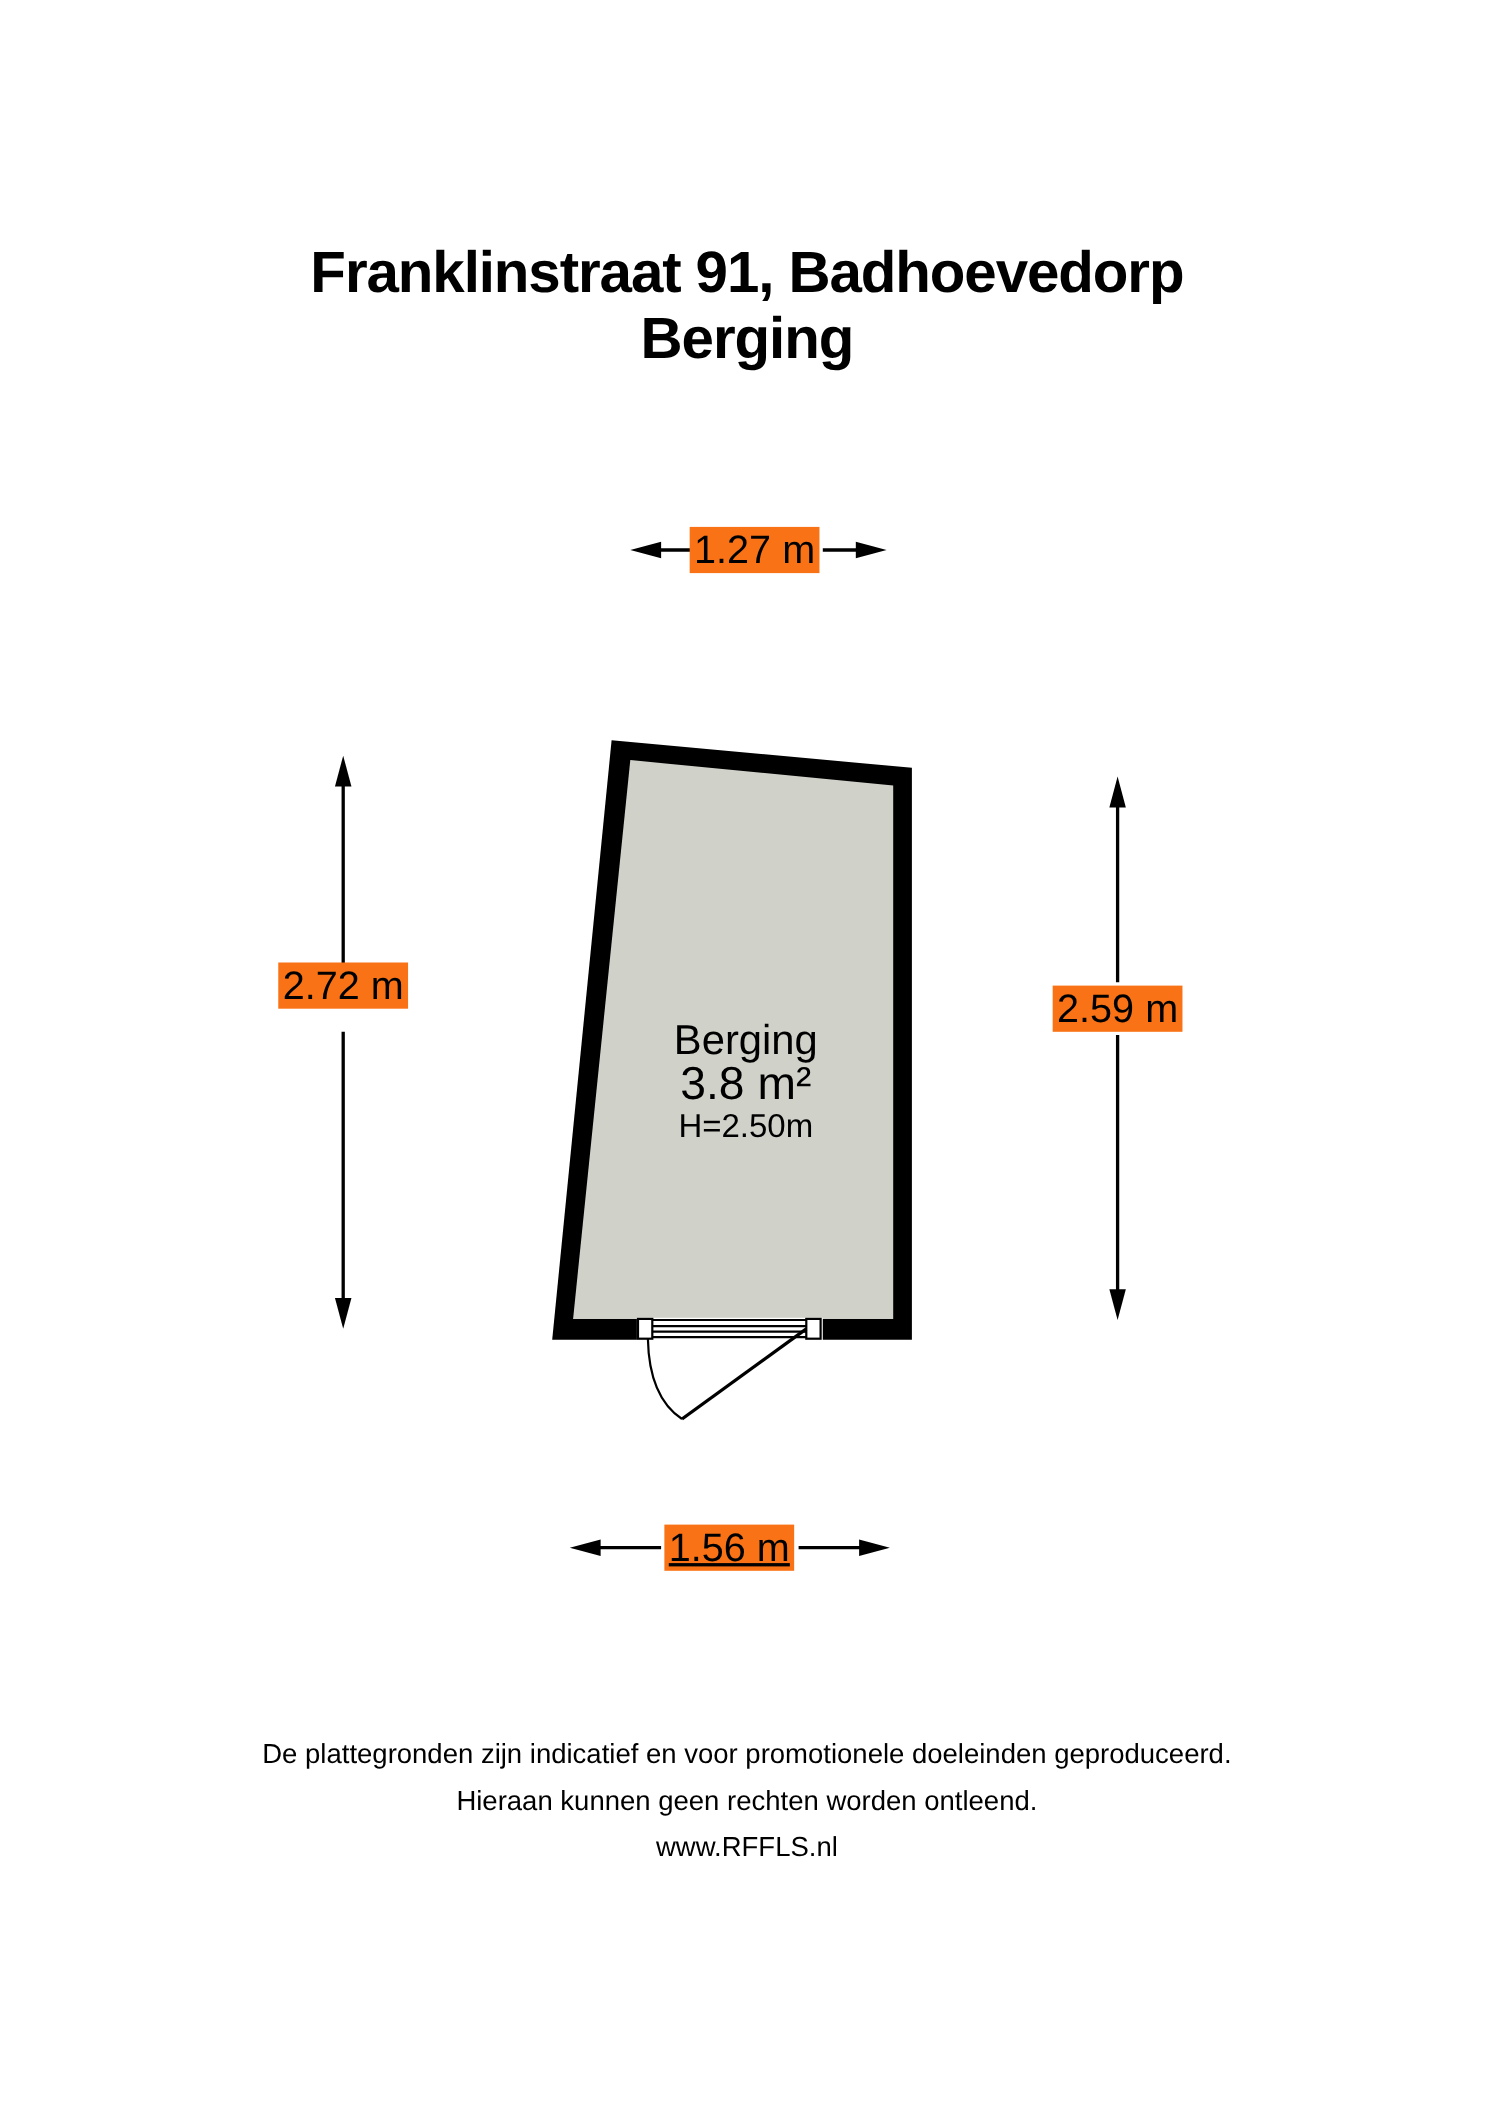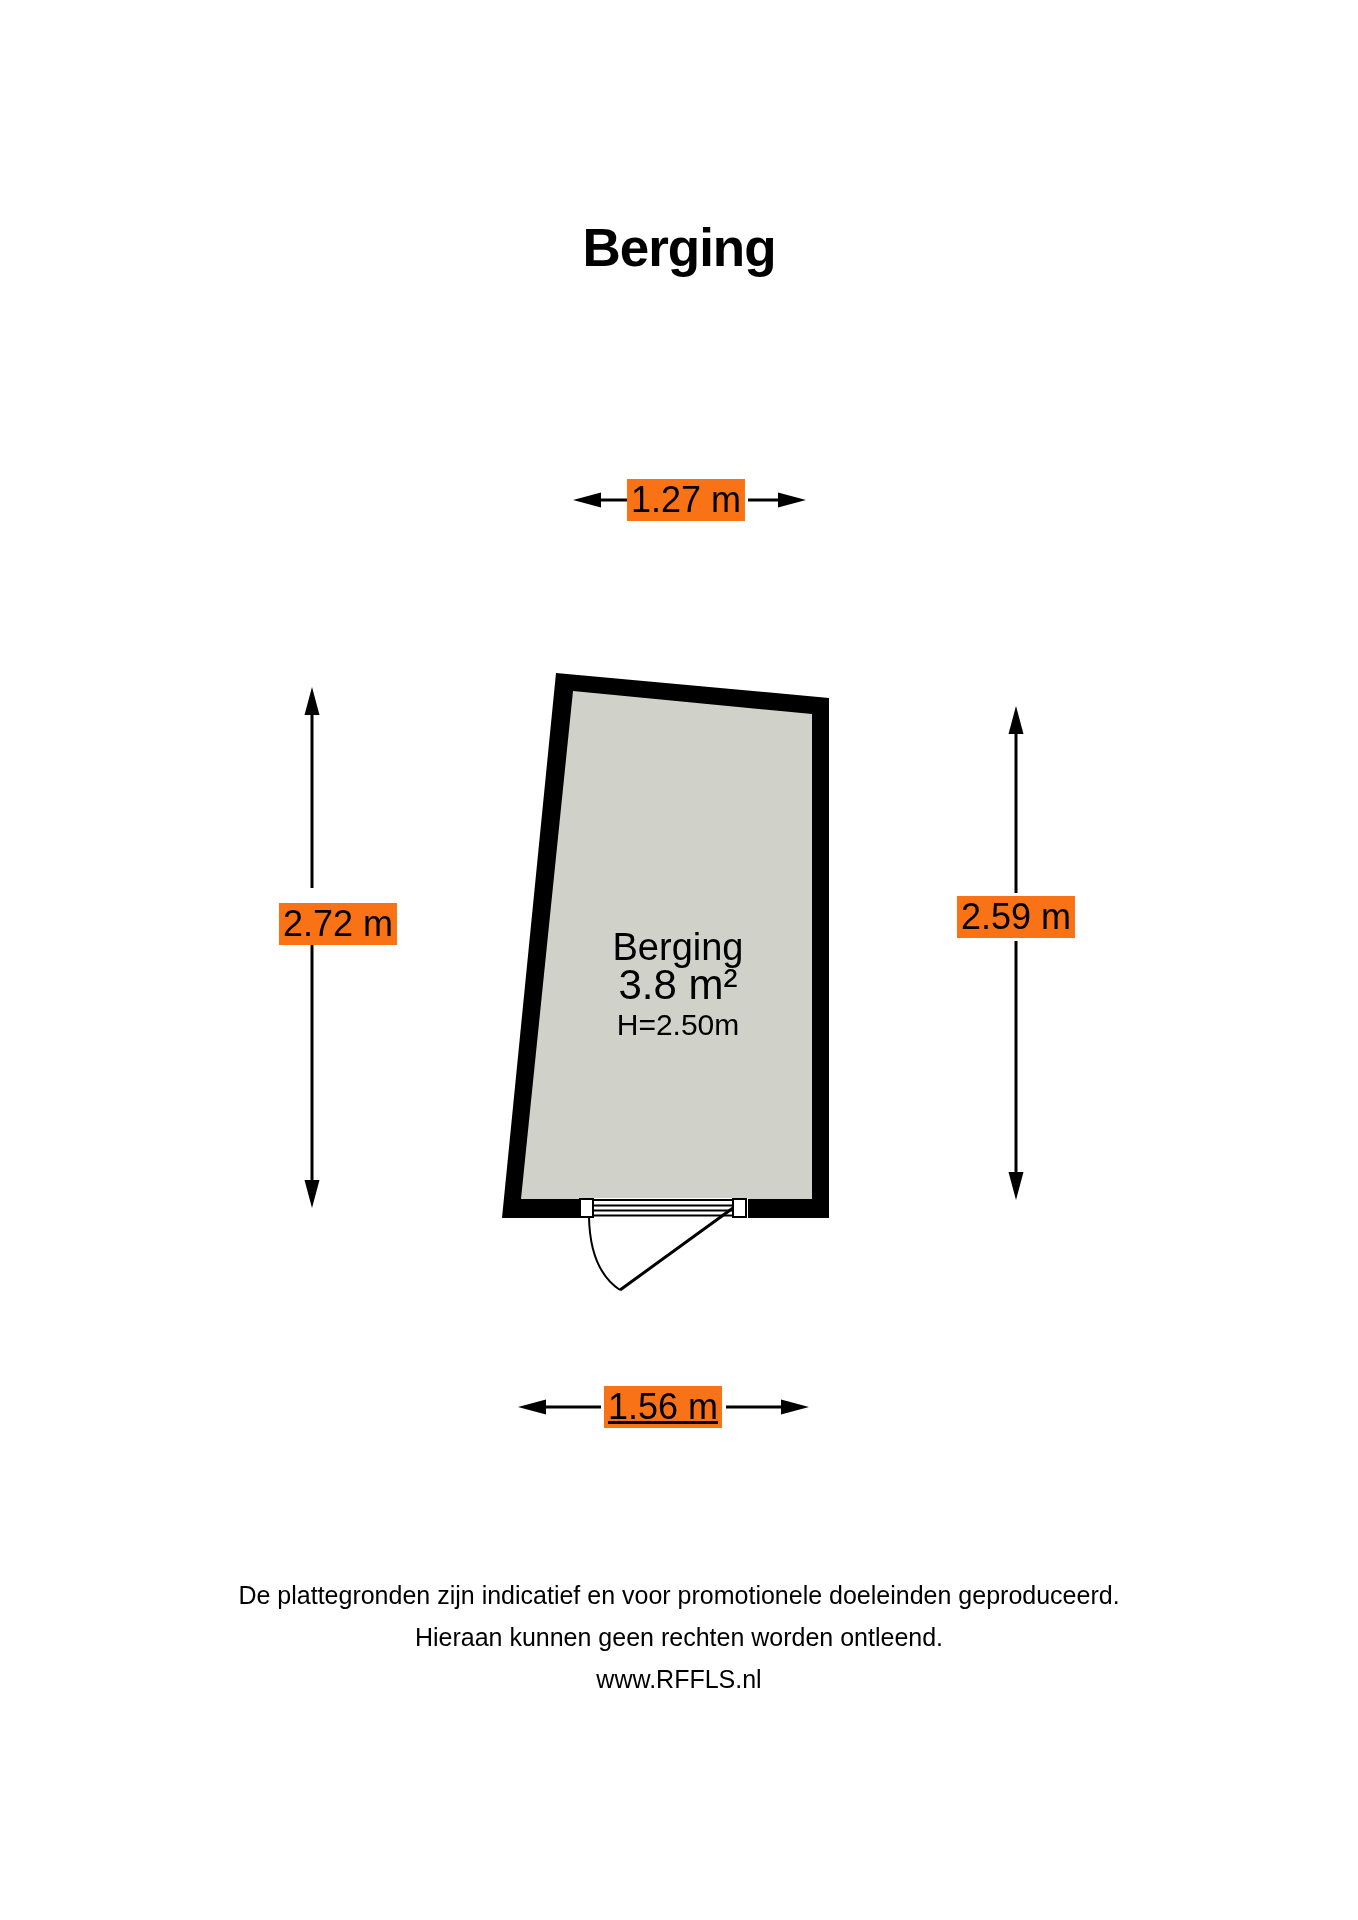--- a/index.html
+++ b/index.html
@@ -52,20 +52,21 @@
     font-size: 25px;
     line-height: 42px;
   }
 </style>
 </head>
 <body>
 
 <div class="page">
 
   <div class="title-block">
+    <div>Franklinstraat 91, Badhoevedorp</div>
     <div>Berging</div>
   </div>
 
   <svg class="plan-svg" viewBox="0 0 1358 1920">
 
     <polygon points="556,673 829,698 829,1218 502,1218" fill="#000000"></polygon>
 
     <polygon points="573,691 812,714 812,1199 521,1199" fill="#d0d2ca"></polygon>
 
     <rect x="579" y="1198" width="169" height="21" fill="#ffffff"></rect>
@@ -106,21 +107,21 @@
 
     <g stroke="#000000" stroke-width="3" fill="#000000">
       <polygon points="1016,706 1008.5,734 1023.5,734" stroke="none"></polygon>
       <line x1="1016" y1="732" x2="1016" y2="893"></line>
       <line x1="1016" y1="941" x2="1016" y2="1176"></line>
       <polygon points="1016,1200 1008.5,1172 1023.5,1172" stroke="none"></polygon>
     </g>
   </svg>
 
   <div class="dim-label" style="left:686px; top:500px;">1.27 m</div>
-  <div class="dim-label" style="left:312px; top:924px;margin-left:26px;">2.72 m</div>
+  <div class="dim-label" style="left:312px; top:896px;">2.72 m</div>
   <div class="dim-label" style="left:1016px; top:917px;">2.59 m</div>
   <div class="dim-label" style="left:663px; top:1407px;text-decoration:underline;">1.56 m</div>
 
   <div class="room-label room-name" style="left:678px; top:947px;">Berging</div>
   <div class="room-label room-area" style="left:678px; top:985px;">3.8 m²</div>
   <div class="room-label room-height" style="left:678px; top:1025px;">H=2.50m</div>
 
   <div class="footer-block">
     <div>De plattegronden zijn indicatief en voor promotionele doeleinden geproduceerd.</div>
     <div>Hieraan kunnen geen rechten worden ontleend.</div>

